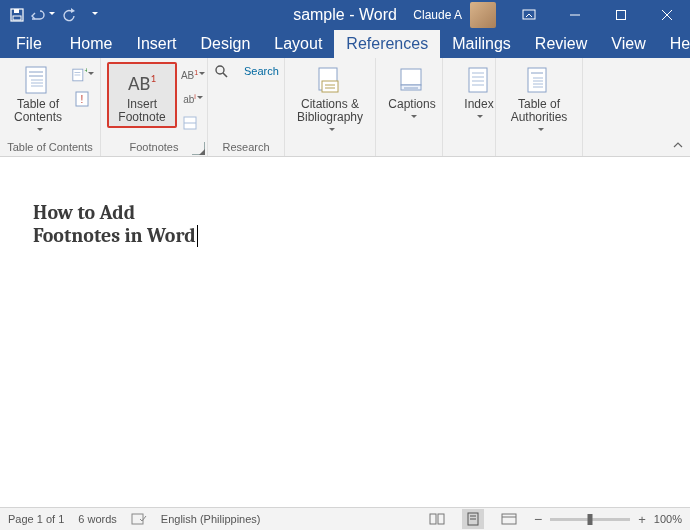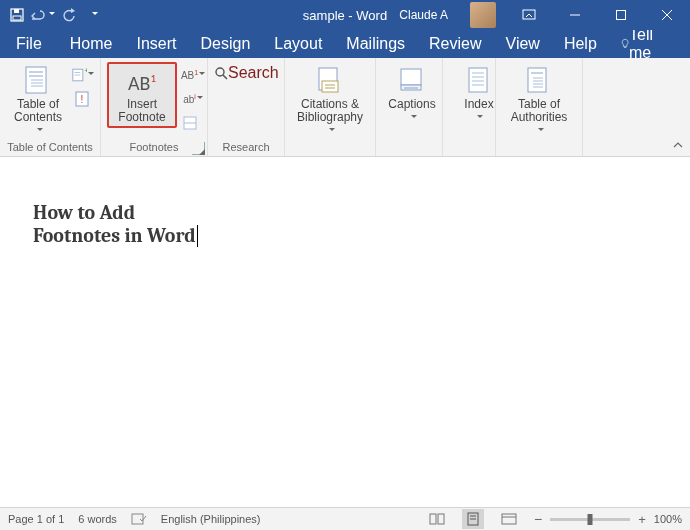--- a/index.html
+++ b/index.html
@@ -1,21 +1,21 @@
 <!DOCTYPE html>
 <html><head>
 <meta charset="utf-8">
 <style>
 html,body{margin:0;padding:0;font-family:"Segoe UI",Arial,sans-serif;font-size:12px;background:#fff;color:#333;width:690px;height:530px;overflow:hidden}
 .titlebar{height:30px;background:#2b579a;display:flex;align-items:center;color:#fff;position:relative}
 .tb-left{display:flex;align-items:center;gap:0;padding-left:4px}
 .qa-btn{width:26px;height:30px;display:flex;align-items:center;justify-content:center;color:#fff}
-.titlebar .title{position:absolute;left:50%;transform:translateX(-50%);font-size:13px}
+.titlebar .title{position:absolute;left:50%;transform:translateX(-50%);font-size:16px}
 .tb-right{margin-left:auto;display:flex;align-items:center;height:100%}
-.user{display:flex;align-items:center;gap:22px;padding:0 10px;font-size:12px}
+.user{display:flex;align-items:center;gap:8px;padding:0 10px;font-size:12px}
 .avatar{width:26px;height:26px;border-radius:2px;background:linear-gradient(135deg,#d8b38a,#a9805a)}
 .win-btn{width:46px;height:30px;display:flex;align-items:center;justify-content:center}
 .tabbar{height:28px;background:#2b579a;display:flex;align-items:stretch;color:#fff}
 .tab{padding:0 12px;display:flex;align-items:center;font-size:16px;cursor:default}
 .tab.active{background:#f3f3f3;color:#2b579a}
 .tab.file{padding:0 16px}
 .tabbar .right{margin-left:auto;display:flex;align-items:stretch}
 .ribbon{background:#f3f3f3;border-bottom:1px solid #d4d4d4;height:98px;display:flex;position:relative}
 .group{border-right:1px solid #e0e0e0;display:flex;flex-direction:column;position:relative}
 .group .body{flex:1;display:flex;align-items:flex-start;padding:4px 6px 0 6px;gap:2px}
@@ -105,20 +105,21 @@
       </div>
   </div>
 </div>
 
 <div class="tabbar">
   <div class="tab file">File</div>
   <div class="tab">Home</div>
   <div class="tab">Insert</div>
   <div class="tab">Design</div>
   <div class="tab">Layout</div>
+  <div class="tab active">References</div>
   <div class="tab">Mailings</div>
   <div class="tab">Review</div>
   <div class="tab">View</div>
   <div class="tab">Help</div>
   <div class="right">
     <div class="tab" style="">
       <svg width="14" height="18" viewBox="0 0 14 18">
           <path d="M7 1 A5 5 0 0 1 10 10 L10 13 H4 L4 10 A5 5 0 0 1 7 1 Z" fill="none" stroke="#fff"></path>
           <line x1="5" y1="15" x2="9" y2="15" stroke="#fff"></line>
         </svg>
@@ -191,21 +192,21 @@
               <line x1="1" y1="7" x2="13" y2="7" stroke="#a9bdda"></line>
             </svg>
           </div>
       </div>
     </div>
     <div class="label"><span>Footnotes</span><div class="dialog-launcher"></div></div>
   </div>
 
   <div class="group" style="width:76px">
     <div class="body" style="padding-top:6px">
-      <div style="display:flex;align-items:center;gap:0;font-size:16px;color:#7f1d1d">
+      <div style="display:flex;align-items:center;gap:16px;font-size:11px;color:#0369a1">
         <svg width="14" height="14" viewBox="0 0 14 14">
             <circle cx="6" cy="6" r="4" fill="none" stroke="#555" stroke-width="1.4"></circle>
             <line x1="9" y1="9" x2="13" y2="13" stroke="#555" stroke-width="1.6"></line>
           </svg>
         <span>Search</span>
       </div>
     </div>
     <div class="label">Research</div>
   </div>
 

